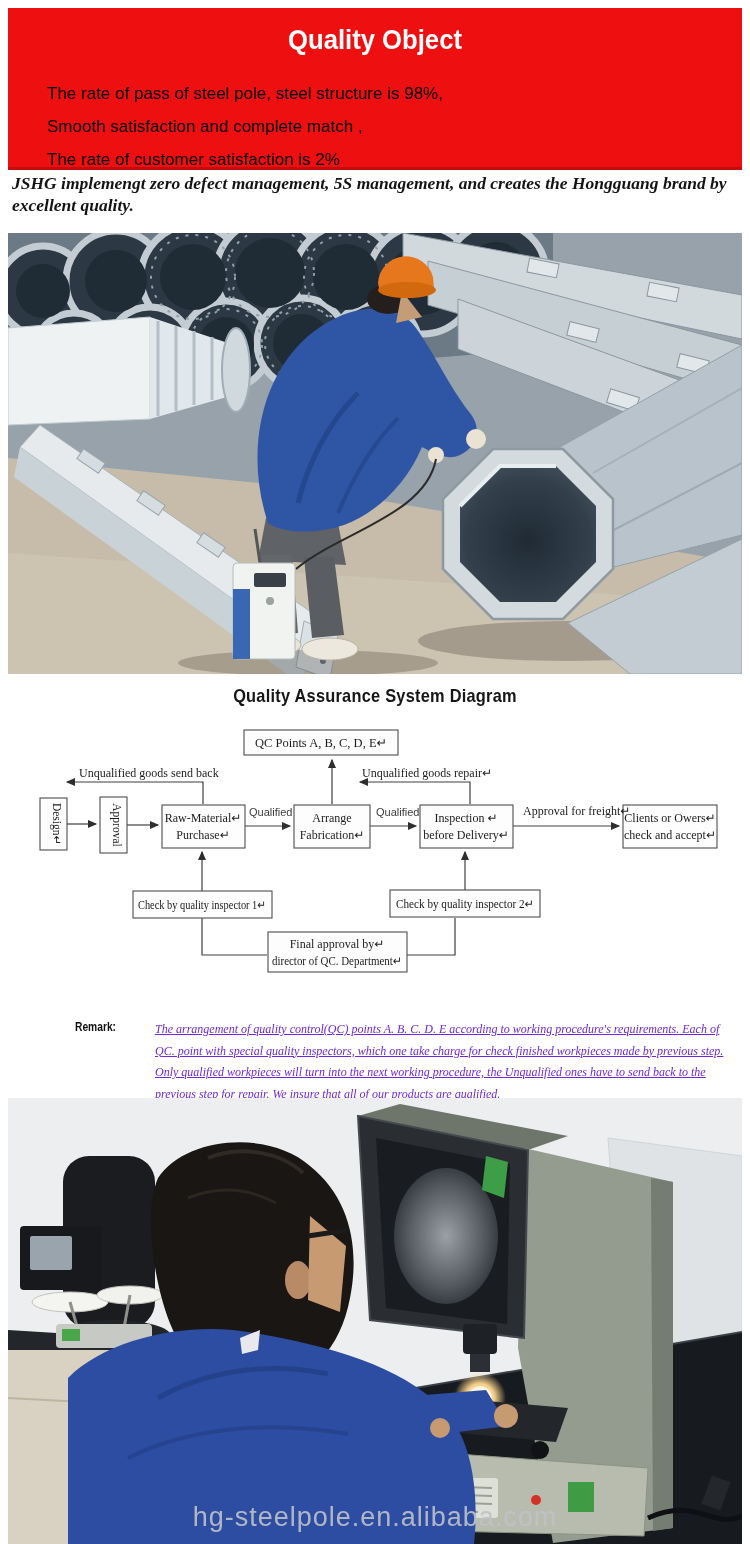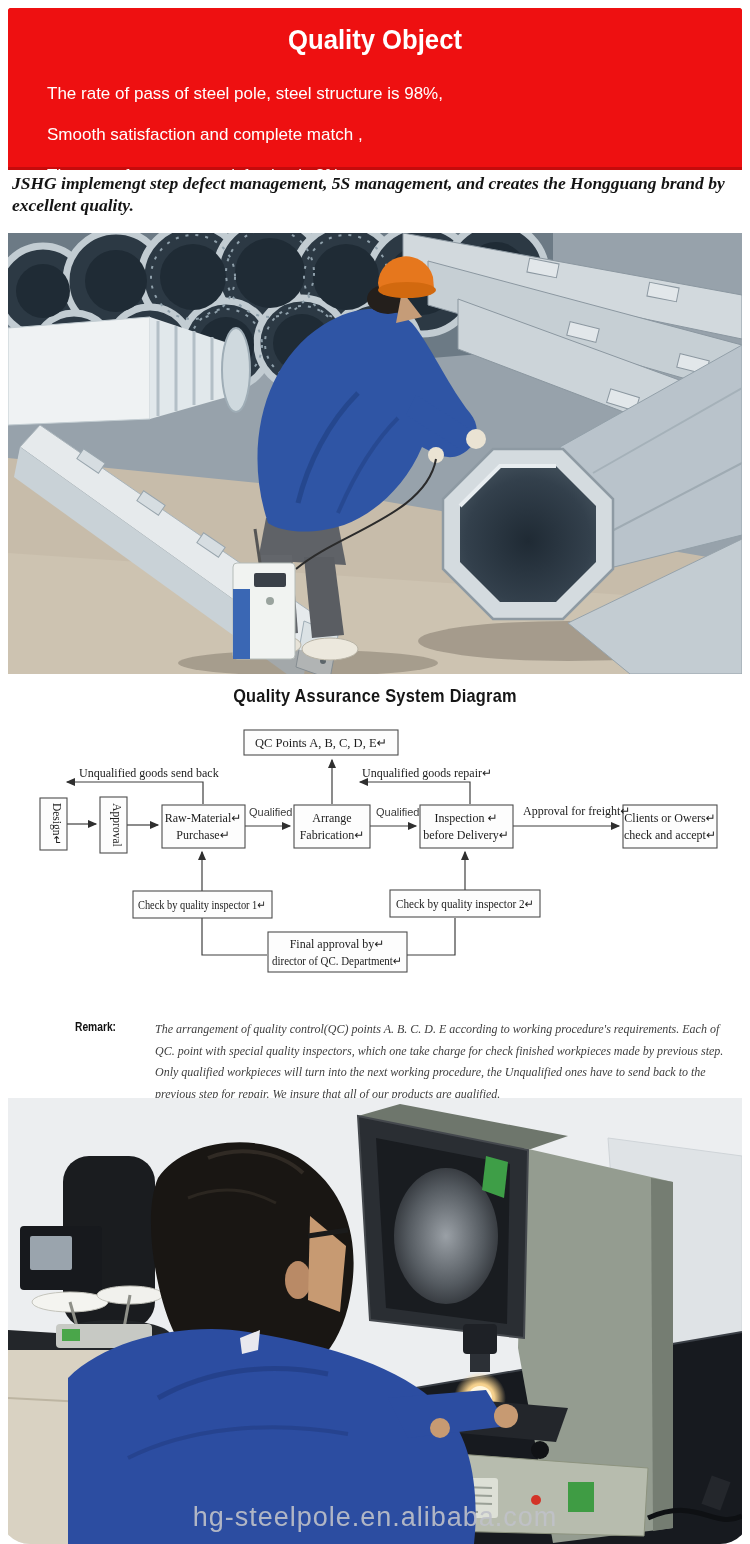--- a/index.html
+++ b/index.html
@@ -1,65 +1,65 @@
 <!DOCTYPE html>
 <html><head>
 <meta charset="utf-8">
 <style>
   html,body{margin:0;padding:0;background:#ffffff;}
   .page{position:relative;width:750px;height:1544px;background:#ffffff;overflow:hidden;
-        font-family:"Liberation Serif",serif;border-radius:30px;}
+        font-family:"Liberation Serif",serif;}
   .abs{position:absolute;}
 
   
   .banner{left:8px;top:8px;width:734px;height:159px;background:#ee1011;
           border-bottom:3px solid #c50b0c;}
   .banner-title{margin-top:17px;text-align:center;color:#fff;
     font:bold 27px/30px "Liberation Sans",sans-serif;transform:scaleX(.95);}
   .banner-lines{margin:22px 0 0 39px;}
-  .banner-line{color:#ffffff;font:500 17px/33px "Liberation Sans",sans-serif;margin-top:8px;}
+  .banner-line{color:#000000;font:500 17px/33px "Liberation Sans",sans-serif;}
 
   
   .intro{left:12px;top:173px;width:726px;color:#141414;
     font:bold italic 17.5px/21.5px "Liberation Serif",serif;}
 
   
   .diagram-title{left:0;top:685px;width:750px;text-align:center;color:#161616;
     font:bold 19px "Liberation Sans",sans-serif;transform:scaleX(.86);letter-spacing:.3px;}
   .bx{fill:#fdfdfd;stroke:#4d4d4d;stroke-width:1.1;}
   .bt{font:12px "Liberation Serif",serif;fill:#1c1c1c;}
   .bt13{font:12.5px "Liberation Serif",serif;fill:#1c1c1c;}
   .vt{font:11.5px "Liberation Serif",serif;fill:#1c1c1c;}
   .lbl{font:12px "Liberation Serif",serif;fill:#1c1c1c;}
   .lblsans{font:11px "Liberation Sans",sans-serif;fill:#3c3c3c;}
   .ln{stroke:#3f3f3f;stroke-width:1.2;fill:none;}
 
   
   .remark-label{left:75px;top:1020px;color:#101010;
     font:bold 12.5px "Liberation Sans",sans-serif;transform:scaleX(.82);transform-origin:left top;}
-  .remark-text{left:155px;top:1019px;width:575px;color:#404040;
-    font:italic 12px/21.5px "Liberation Serif",serif;}
+  .remark-text{left:155px;top:1019px;width:575px;color:#6d28d9;
+    font:italic 12px/21.5px "Liberation Serif",serif;text-decoration:underline;}
 
   .wm{font:27px "Liberation Sans",sans-serif;letter-spacing:1px;}
 </style>
 </head>
 <body>
 
 <div class="page">
 
   <div class="abs banner">
     <div class="banner-title">Quality Object</div>
     <div class="banner-lines">
       <div class="banner-line">The rate of pass of steel pole, steel structure is 98%,</div>
       <div class="banner-line">Smooth satisfaction and complete match ,</div>
       <div class="banner-line">The rate of customer satisfaction is 2%</div>
     </div>
   </div>
 
-  <div class="abs intro">JSHG implemengt step defect management, 5S management, and creates the Hongguang brand by excellent quality.</div>
+  <div class="abs intro">JSHG implemengt zero defect management, 5S management, and creates the Hongguang brand by excellent quality.</div>
 
   <svg class="abs" style="left:8px;top:233px;" width="734" height="441" viewBox="0 0 734 441">
     <defs>
       <clipPath id="p1clip">
           <rect x="0" y="0" width="734" height="441"></rect>
         </clipPath>
       <radialGradient id="tubeIn" cx="50%" cy="55%" r="65%">
         <stop offset="0%" stop-color="#1f2a34"></stop>
           <stop offset="70%" stop-color="#33404c"></stop>
           <stop offset="100%" stop-color="#46545f"></stop>

